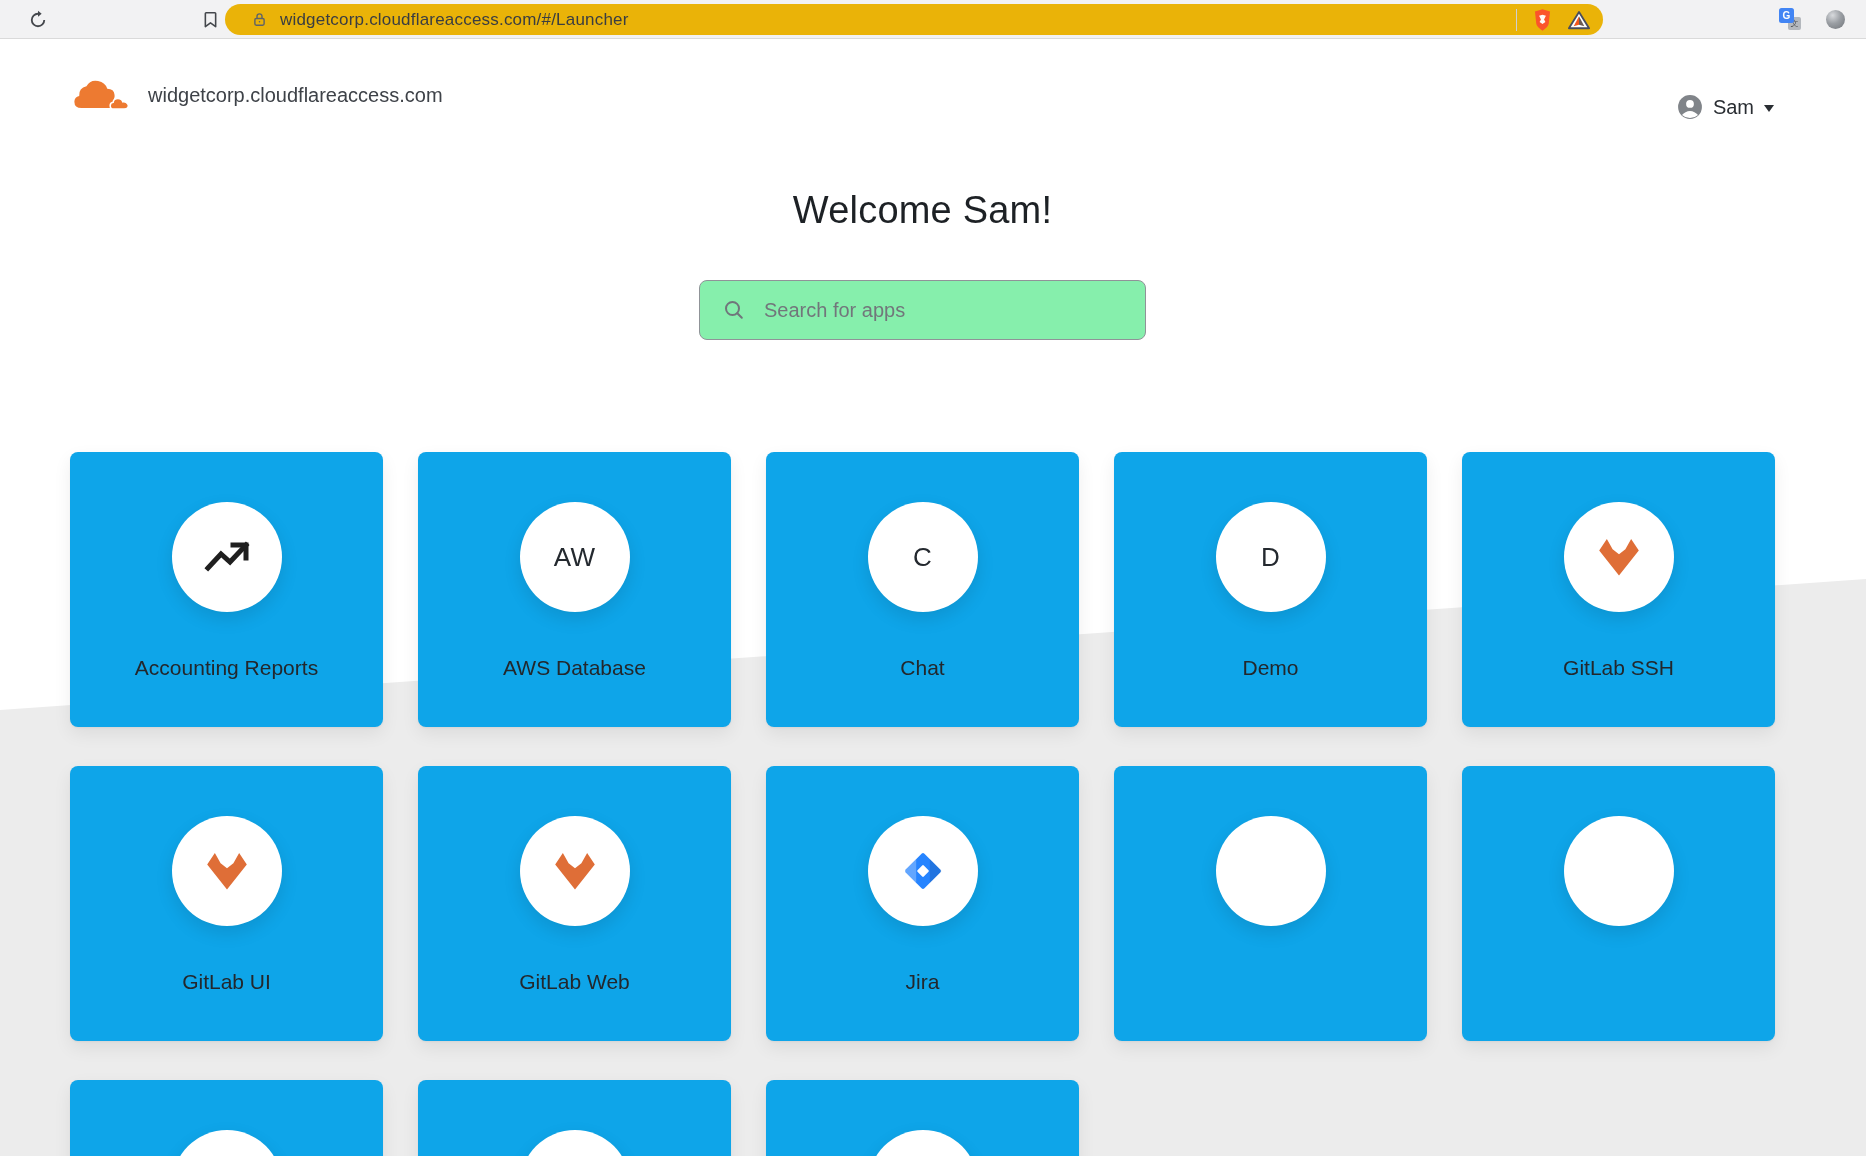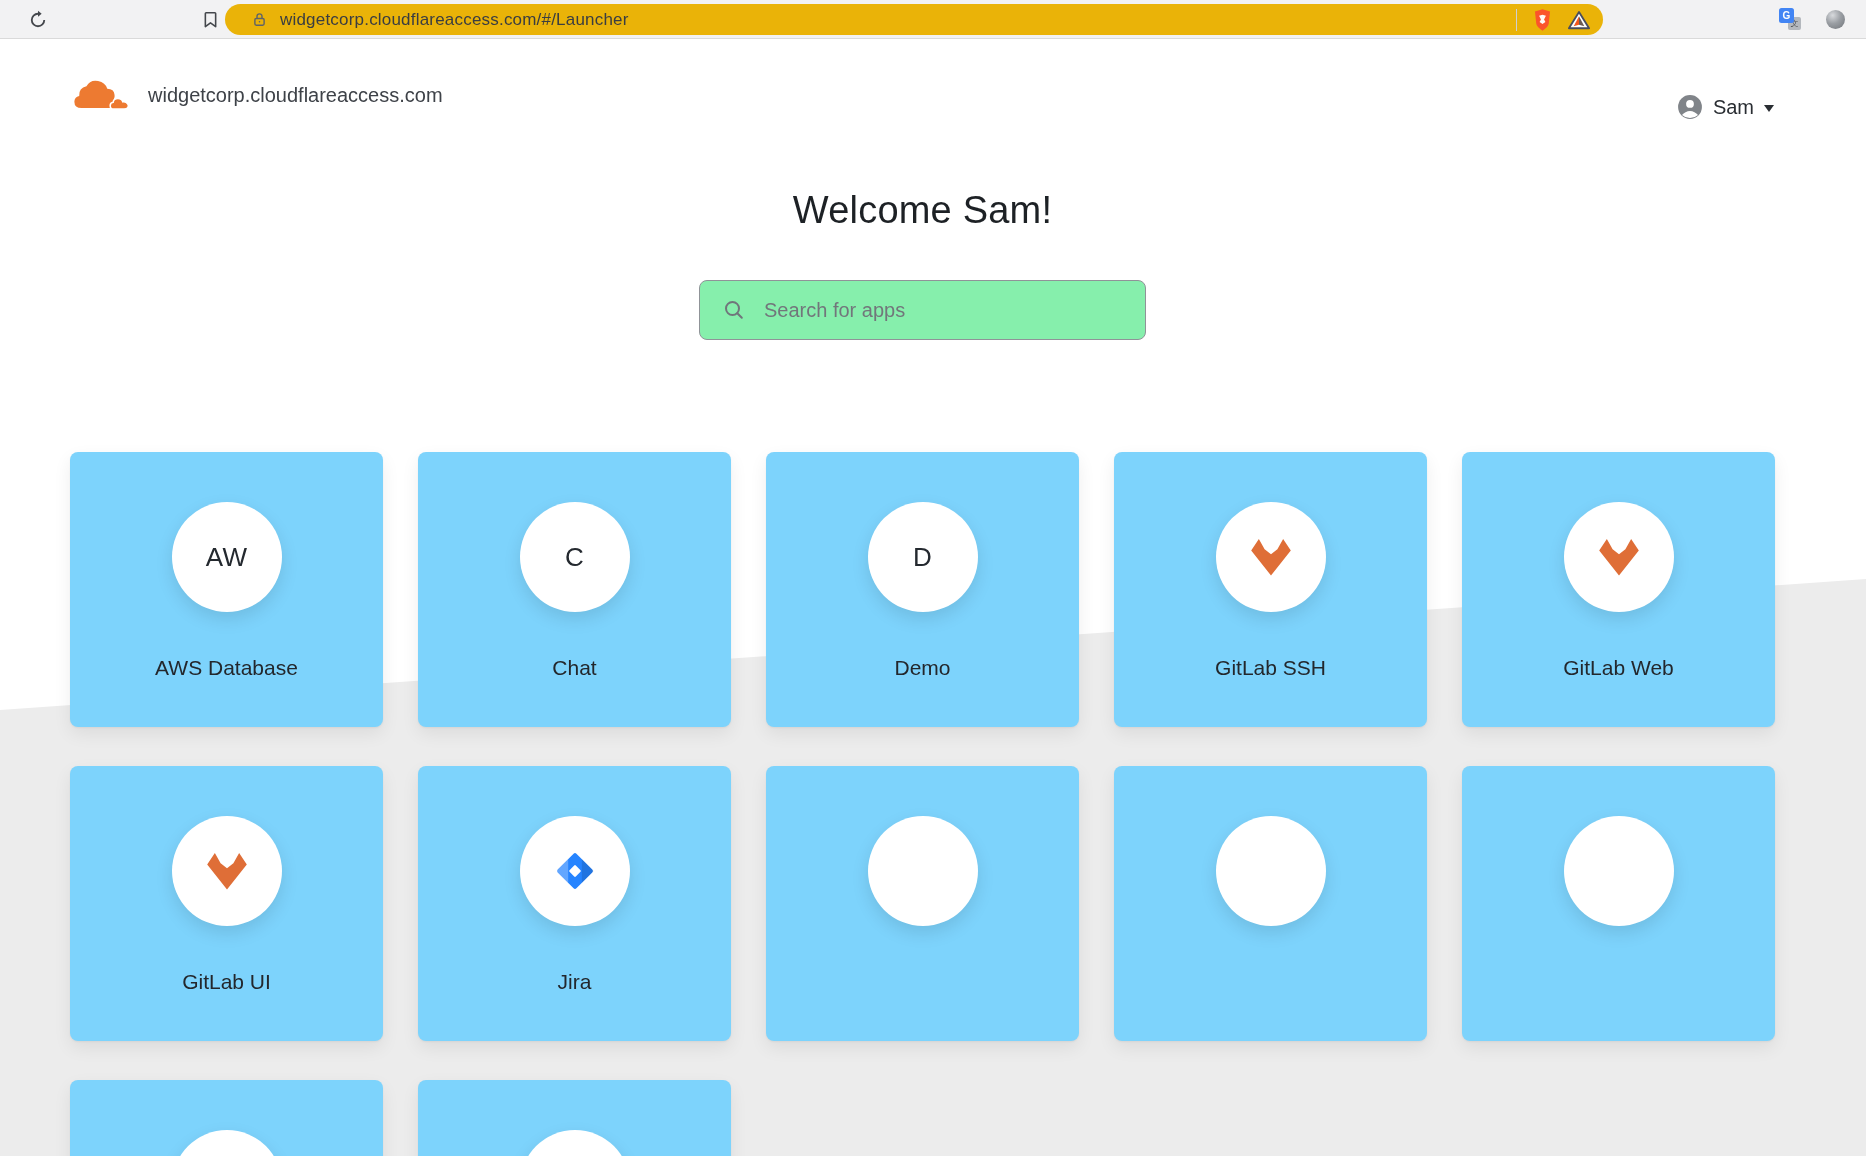--- a/index.html
+++ b/index.html
@@ -47,21 +47,21 @@
     font-size:38px; font-weight:500; color:#1d2125; z-index:10; letter-spacing:.2px; }
   .search-wrap { position:absolute; top:280px; left:699px; width:447px; height:60px; z-index:10; }
   .search-input { width:100%; height:100%; background:#86efac; border:1px solid #909398;
     border-radius:8px; padding:0 20px 0 64px; font-size:20px; color:#2f3337; outline:none;
     font-family:"Liberation Sans","DejaVu Sans",sans-serif; }
   .search-input::placeholder { color:#72767b; opacity:1; }
   .search-icon { position:absolute; left:23px; top:18px; }
 
   .app-grid { position:absolute; top:452px; left:70px; width:1705px; z-index:10;
     display:grid; grid-template-columns:repeat(5,313px); column-gap:35px; row-gap:39px; }
-  .tile { background:#7dd3fc; border-radius:8px; height:275px; cursor:pointer;
+  .tile { background:#0ea5e9; border-radius:8px; height:275px; cursor:pointer;
     box-shadow:0 1px 2px rgba(0,0,0,.05), 0 7px 18px rgba(0,0,0,.07);
     display:flex; flex-direction:column; align-items:center; }
   .icon-circle { width:110px; height:110px; border-radius:50%; background:#fff; margin-top:50px;
     box-shadow:0 7px 18px rgba(0,0,0,.11); display:flex; align-items:center; justify-content:center; }
   .app-label { margin-top:44px; font-size:21px; color:#23272c; }
   .initials { font-size:26px; font-weight:500; color:#24292f; letter-spacing:.4px; }
 
   .fill-cloudflare { fill:var(--cloudflare-orange,#ED7A31); }
   .fill-gitlab { fill:var(--gitlab-orange,#DF6E37); }
   .fill-jira { fill:var(--jira-blue,#2684FF); }
@@ -145,20 +145,29 @@
   <svg class="search-icon" width="24" height="24" viewBox="0 0 24 24">
     <circle cx="10.5" cy="10.5" r="6.5" fill="none" stroke="#70757b" stroke-width="2"></circle>
     <line x1="15.3" y1="15.3" x2="19.8" y2="19.8" stroke="#70757b" stroke-width="2" stroke-linecap="round"></line>
   </svg>
   <input class="search-input" type="text" placeholder="Search for apps" style="">
 </div>
 
 <div class="app-grid">
     <div class="tile">
     <div class="icon-circle">
+        <svg width="48" height="48" viewBox="0 0 24 24" fill="none" stroke="#1f1f1f" stroke-width="2.5" stroke-linecap="square" stroke-linejoin="miter">
+    <path d="M2.5 17.5 L9 10.5 L13.5 14.5 L21.5 6"></path>
+    <path d="M15 6 H21.5 V12.5"></path>
+  </svg>
+      </div>
+    <div class="app-label">Accounting Reports</div>
+  </div>
+    <div class="tile">
+    <div class="icon-circle">
         <span class="initials">AW</span>
       </div>
     <div class="app-label">AWS Database</div>
   </div>
     <div class="tile">
     <div class="icon-circle">
         <span class="initials">C</span>
       </div>
     <div class="app-label">Chat</div>
   </div>
@@ -175,29 +184,29 @@
   </svg>
       </div>
     <div class="app-label">GitLab SSH</div>
   </div>
     <div class="tile">
     <div class="icon-circle">
         <svg width="46" height="41" viewBox="0 0 36 32">
     <path class="fill-gitlab" d="M2.5 10.5 L8.5 1.5 L13 9.5 L18 13.5 L23 9.5 L27.5 1.5 L33.5 10.5 L18 30 Z"></path>
   </svg>
       </div>
-    <div class="app-label">GitLab Web</div>
+    <div class="app-label">GitLab UI</div>
   </div>
     <div class="tile">
     <div class="icon-circle">
         <svg width="46" height="41" viewBox="0 0 36 32">
     <path class="fill-gitlab" d="M2.5 10.5 L8.5 1.5 L13 9.5 L18 13.5 L23 9.5 L27.5 1.5 L33.5 10.5 L18 30 Z"></path>
   </svg>
       </div>
-    <div class="app-label">GitLab UI</div>
+    <div class="app-label">GitLab Web</div>
   </div>
     <div class="tile">
     <div class="icon-circle">
         <svg width="46" height="46" viewBox="0 0 32 32">
     <g transform="rotate(45 16 16)">
       <rect class="fill-jira" x="6.8" y="6.8" width="18.4" height="18.4" rx="1.4"></rect>
       <path d="M6.8 25.2 L6.8 13.5 L18.5 25.2 Z" fill="#ffffff" opacity="0.28"></path>
       <path d="M25.2 6.8 L25.2 18.5 L13.5 6.8 Z" fill="#000000" opacity="0.12"></path>
       <rect x="12.9" y="12.9" width="6.2" height="6.2" rx="0.8" fill="#ffffff"></rect>
     </g>

